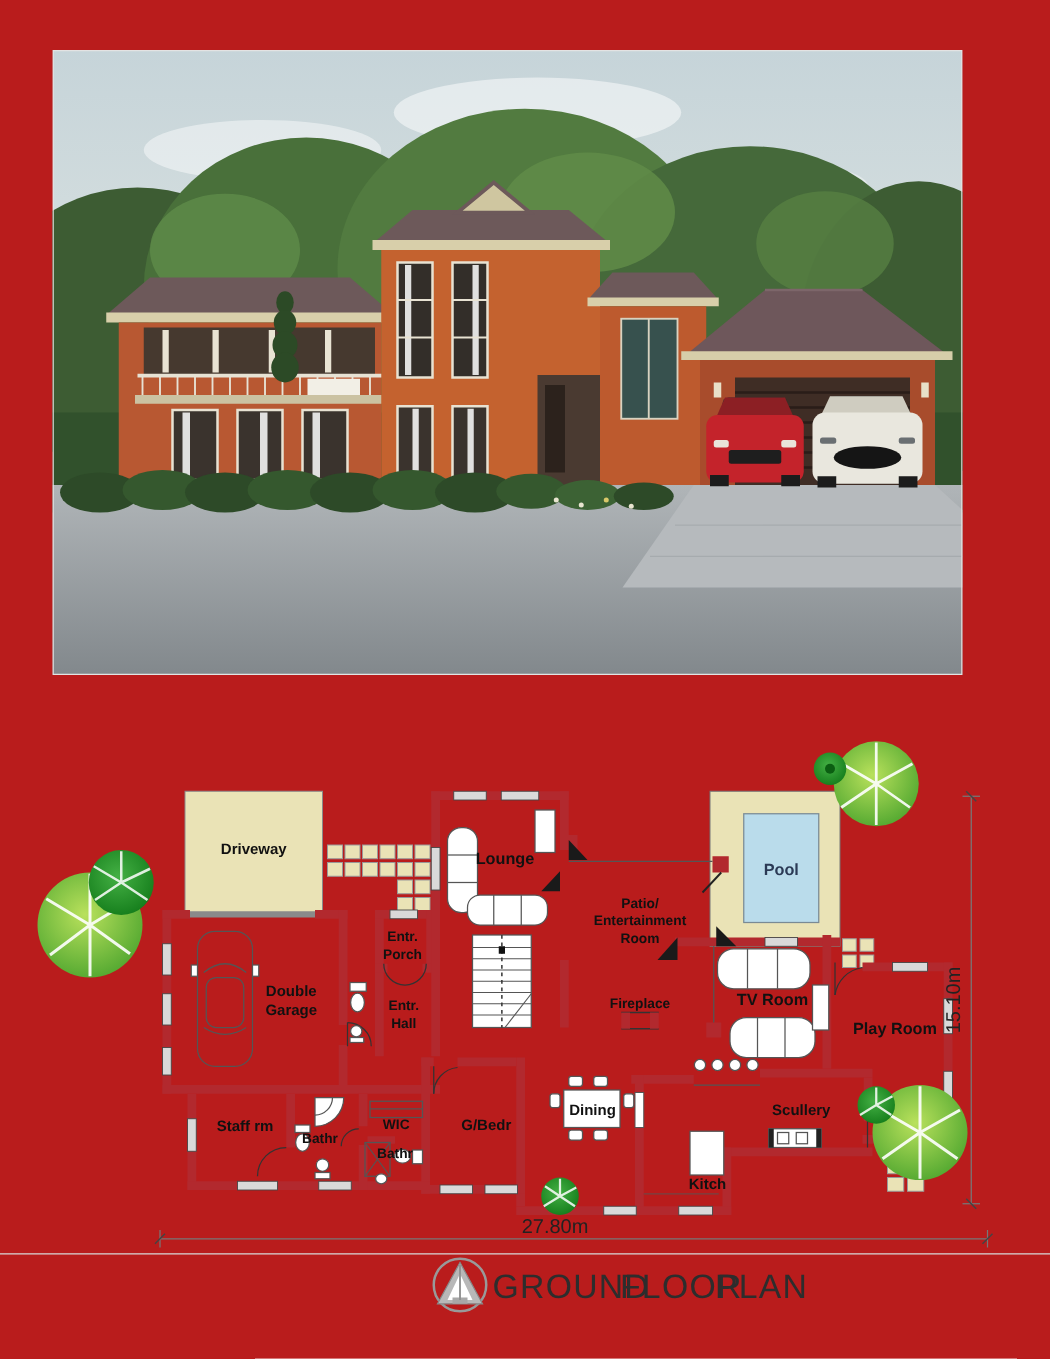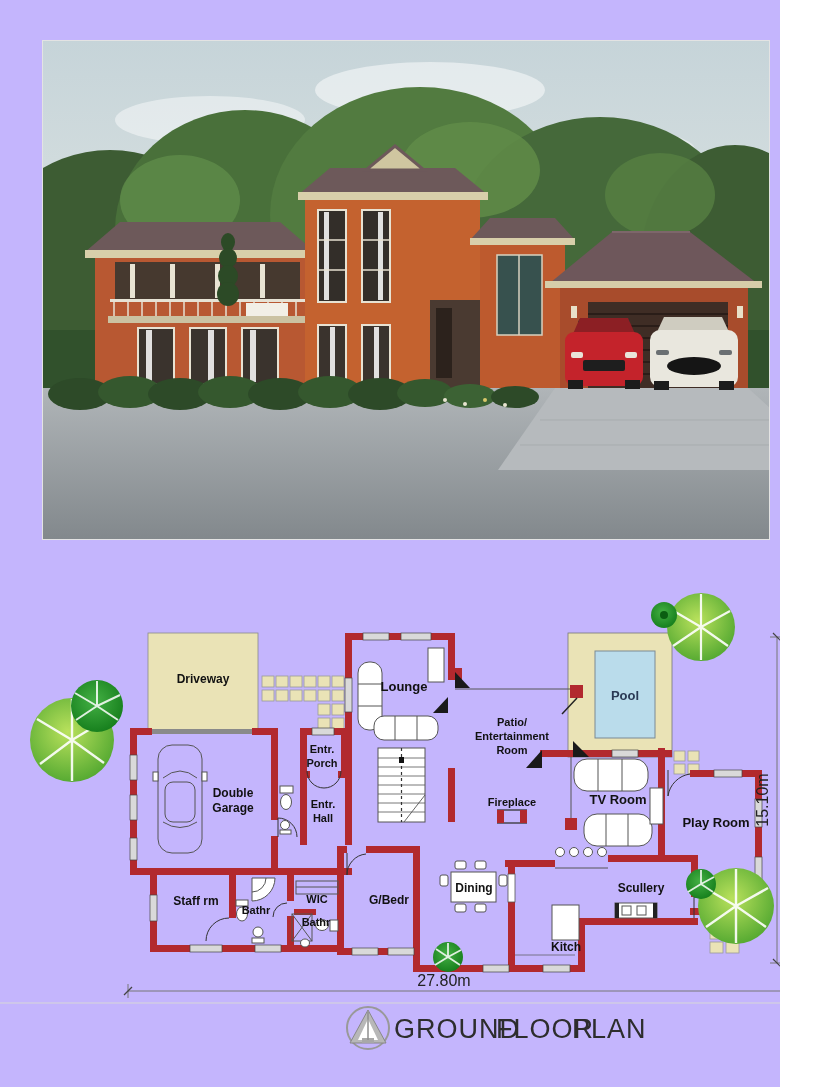--- a/index.html
+++ b/index.html
@@ -1,16 +1,16 @@
 <!DOCTYPE html>
 <html><head>
 <meta charset="utf-8">
 <style>
   html,body{margin:0;padding:0;background:#ffffff;}
-  #canvas{position:relative;width:780px;height:1087px;background:#c4b5fd;overflow:hidden;
+  #canvas{position:relative;width:840px;height:1087px;background:#b91c1c;overflow:hidden;
           font-family:"Liberation Sans",sans-serif;}
   svg{position:absolute;left:0;top:0;}
   .wall{fill:#b2292e;}
   .win{fill:#d9d9d9;stroke:#444;stroke-width:.7;}
   .hatch{fill:#ffffff;stroke:#555;stroke-width:.8;}
   .thin{stroke:#555;stroke-width:1;fill:none;}
   .furn{fill:#ffffff;stroke:#555;stroke-width:1;}
   .furn2{fill:none;stroke:#555;stroke-width:1;}
   .arc{fill:none;stroke:#333;stroke-width:1;}
   .wedge{fill:#1a1a1a;}

